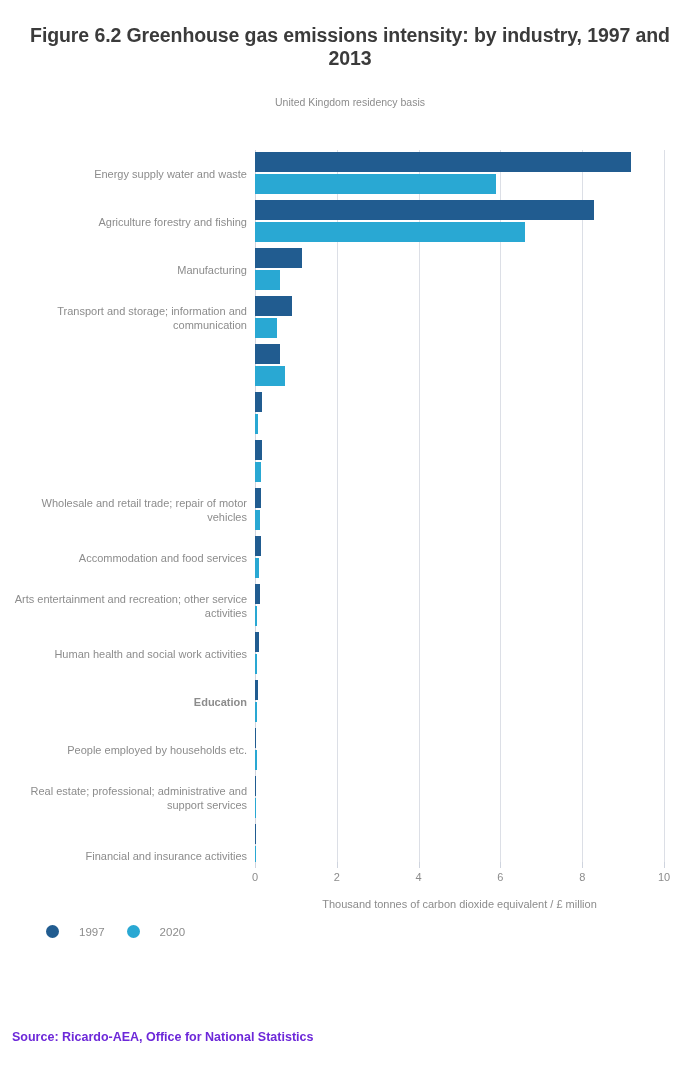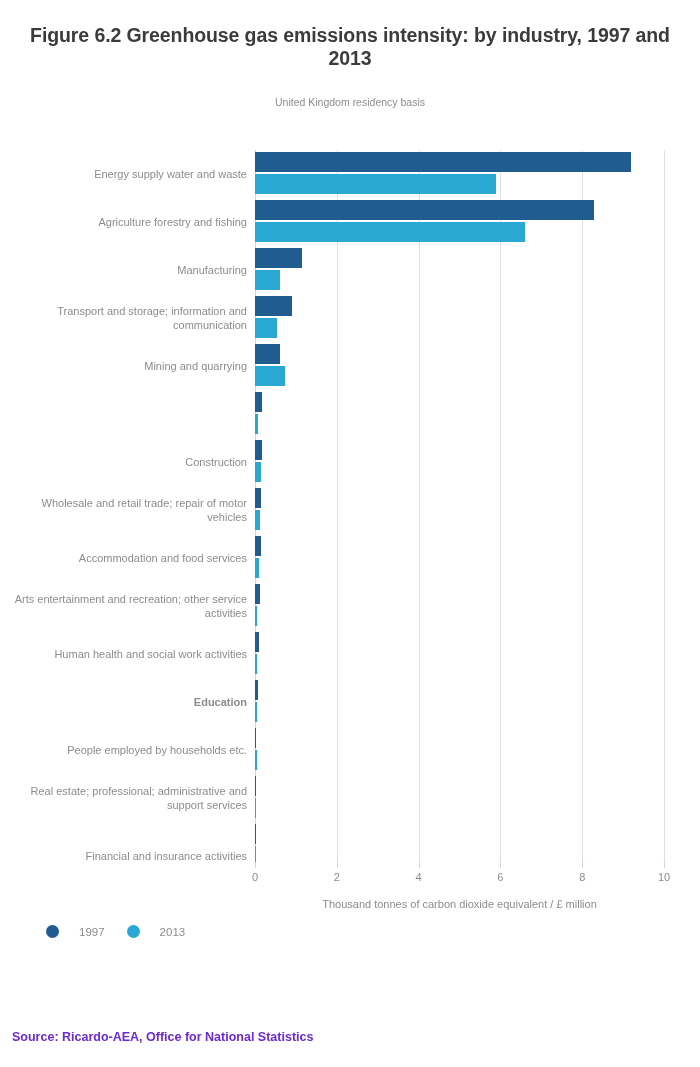--- a/index.html
+++ b/index.html
@@ -170,22 +170,20 @@
 <h1 id="chart-title">Figure 6.2 Greenhouse gas emissions intensity: by industry, 1997 and 2013</h1>
 <div id="chart-subtitle">United Kingdom residency basis</div>
 
 <div id="plot-wrap">
 
   <div id="cat-labels">
       <div class="cat-label" style="top: 16.5px;">Energy supply water and waste</div>
       <div class="cat-label" style="top: 64.5px;">Agriculture forestry and fishing</div>
       <div class="cat-label" style="top: 112.5px;">Manufacturing</div>
       <div class="cat-label" style="top: 153.5px;">Transport and storage; information and communication</div>
-      <div class="cat-label" style="top: 208.5px;">Mining and quarrying</div>
-      <div class="cat-label" style="top: 304.5px;">Construction</div>
       <div class="cat-label" style="top: 345.5px;">Wholesale and retail trade; repair of motor vehicles</div>
       <div class="cat-label" style="top: 400.5px;">Accommodation and food services</div>
       <div class="cat-label" style="top: 441.5px;">Arts entertainment and recreation; other service activities</div>
       <div class="cat-label" style="top: 496.5px;">Human health and social work activities</div>
       <div class="cat-label" style="top: 544.5px; font-weight: bold;">Education</div>
       <div class="cat-label" style="top: 592.5px;">People employed by households etc.</div>
       <div class="cat-label" style="top: 633.5px;">Real estate; professional; administrative and support services</div>
       <div class="cat-label" style="top: 699px;">Financial and insurance activities</div>
     </div>
 
@@ -278,18 +276,18 @@
     </div>
   <div id="x-axis-title">Thousand tonnes of carbon dioxide equivalent / £ million</div>
 
   <div id="legend">
       <div class="legend-item">
         <span class="legend-dot" style="background: rgb(33, 92, 144);"></span>
         <span class="legend-text">1997</span>
       </div>
       <div class="legend-item">
         <span class="legend-dot" style="background: rgb(41, 168, 211);"></span>
-        <span class="legend-text">2013</span>
+        <span class="legend-text">2020</span>
       </div>
     </div>
 
   <div id="source">Source: Ricardo-AEA, Office for National Statistics</div>
 </div>
 
 </body></html>

